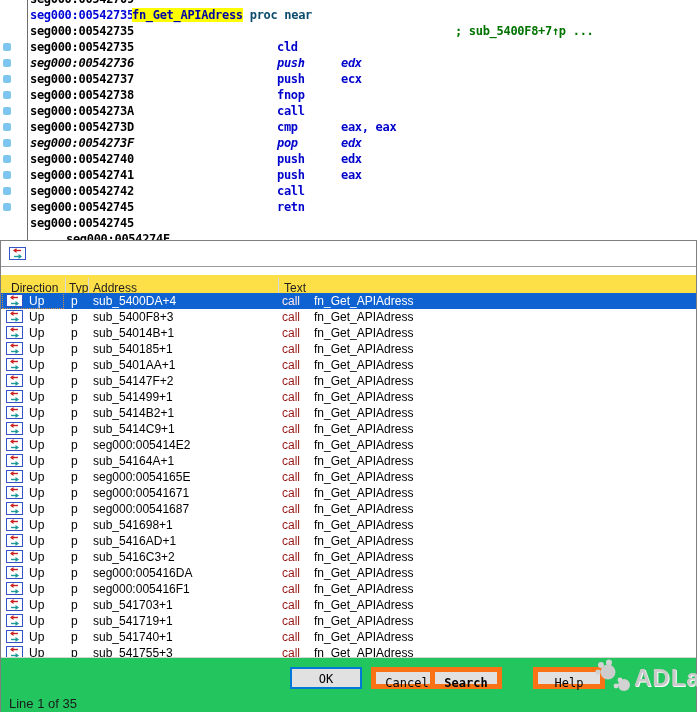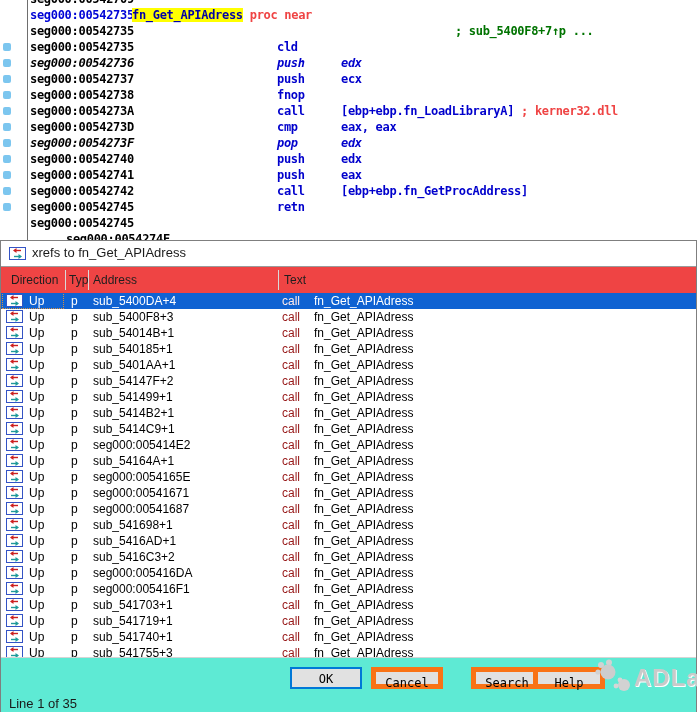--- a/index.html
+++ b/index.html
@@ -19,39 +19,39 @@
   }
   .dline{position:absolute;left:0;width:697px;height:16px;line-height:16px;white-space:pre;}
   .dline .dot{
     position:absolute;left:3px;top:4px;width:8px;height:8px;
     background:#7cc6ef;border-radius:2px;
   }
   .dline .addr{position:absolute;left:30px;color:#000000;}
   .dline .addr.blue{color:#0004d6;}
   .dline .namecol{position:absolute;left:132px;}
   .dline .hl{background:#ffff00;color:#0000a8;}
-  .dline .code{color:#ef4444;}
+  .dline .code{color:#0c4a6e;}
   .dline .mnem{position:absolute;left:277px;color:#0000cc;}
   .dline .ops{position:absolute;left:341px;color:#0000cc;}
   .dline .cmt{position:absolute;left:455px;color:#007300;}
   
   #xref-dialog{
     position:absolute;left:0;top:240px;width:695px;height:471px;
     background:#ffffff;border:1px solid #7f7f7f;
   }
   #dlg-titlebar{
     position:absolute;left:0;top:0;width:695px;height:25px;background:#ffffff;
     border-bottom:1px solid #9b9b9b;
   }
   #dlg-titlebar .ticon{position:absolute;left:8px;top:5px;}
   #dlg-title{
     position:absolute;left:31px;top:4px;font-size:13px;color:#1b1b1b;
   }
   #dlg-header{
-    position:absolute;left:0;top:26px;width:695px;height:26px;background:#ef4444;
+    position:absolute;left:0;top:34px;width:695px;height:26px;background:#fde047;
     border-bottom:1px solid #ededed;font-size:12px;color:#1f1f1f;
   }
   #dlg-header .hcell{position:absolute;top:6px;}
   #dlg-header .hsep{position:absolute;top:3px;width:1px;height:20px;background:#d9d9d9;}
   #xref-rows{
     position:absolute;left:0;top:52px;width:695px;height:364px;overflow:hidden;background:#ffffff;
   }
   .xrow{position:absolute;left:0;width:695px;height:16px;line-height:16px;font-size:12px;color:#000;}
   .xrow.sel{background:#0f62d2;color:#ffffff;}
   .xrow .ricon{position:absolute;left:5px;top:1px;}
@@ -59,21 +59,21 @@
   .xrow .c-typ{position:absolute;left:70px;}
   .xrow .c-addr{position:absolute;left:92px;}
   .xrow .c-call{position:absolute;left:281px;color:#961616;}
   .xrow.sel .c-call{color:#ffe9e9;}
   .xrow .c-tgt{position:absolute;left:313px;}
   .xrow .focusrect{
     position:absolute;left:2px;top:0px;width:60px;height:15px;
     outline:1px dotted #d89040;
   }
   #dlg-bottom{
-    position:absolute;left:0;top:416px;width:695px;height:55px;background:#5eead4;
+    position:absolute;left:0;top:416px;width:695px;height:55px;background:#22c55e;
     border-top:1px solid #d5d5d5;
   }
   .dbtn{
     position:absolute;top:9px;width:72px;height:22px;background:#e1e1e1;
     border:5px solid #f97316;font-family:"DejaVu Sans Mono",monospace;
     font-size:12px;color:#000;text-align:center;line-height:20px;box-sizing:border-box;
   }
   .dbtn.default{border:2px solid #0078d7;line-height:18px;}
   #status-line{
     position:absolute;left:8px;top:38px;font-size:13px;color:#1a1a1a;
@@ -91,43 +91,42 @@
 <div id="disasm">
   <div class="gutter-line"></div>
   <div id="disasm-lines">
       <div class="dline" style="top: -9px;"><span class="addr">seg000:00542709</span></div>
       <div class="dline" style="top: 7px;"><span class="addr blue">seg000:00542735</span><span class="namecol"><span class="hl">fn_Get_APIAdress</span><span class="code"> proc near</span></span></div>
       <div class="dline" style="top: 23px;"><span class="addr">seg000:00542735</span><span class="cmt">; sub_5400F8+7↑p ...</span></div>
       <div class="dline" style="top: 39px;"><span class="dot"></span><span class="addr">seg000:00542735</span><span class="mnem">cld</span></div>
       <div class="dline" style="top: 55px; font-style: italic;"><span class="dot"></span><span class="addr">seg000:00542736</span><span class="mnem">push</span><span class="ops">edx</span></div>
       <div class="dline" style="top: 71px;"><span class="dot"></span><span class="addr">seg000:00542737</span><span class="mnem">push</span><span class="ops">ecx</span></div>
       <div class="dline" style="top: 87px;"><span class="dot"></span><span class="addr">seg000:00542738</span><span class="mnem">fnop</span></div>
-      <div class="dline" style="top: 103px;"><span class="dot"></span><span class="addr">seg000:0054273A</span><span class="mnem">call</span><span class="ops">[ebp+ebp.fn_LoadLibraryA]<span class="code"> ; kerner32.dll</span></span></div>
+      <div class="dline" style="top: 103px;"><span class="dot"></span><span class="addr">seg000:0054273A</span><span class="mnem">call</span></div>
       <div class="dline" style="top: 119px;"><span class="dot"></span><span class="addr">seg000:0054273D</span><span class="mnem">cmp</span><span class="ops">eax, eax</span></div>
       <div class="dline" style="top: 135px; font-style: italic;"><span class="dot"></span><span class="addr">seg000:0054273F</span><span class="mnem">pop</span><span class="ops">edx</span></div>
       <div class="dline" style="top: 151px;"><span class="dot"></span><span class="addr">seg000:00542740</span><span class="mnem">push</span><span class="ops">edx</span></div>
       <div class="dline" style="top: 167px;"><span class="dot"></span><span class="addr">seg000:00542741</span><span class="mnem">push</span><span class="ops">eax</span></div>
-      <div class="dline" style="top: 183px;"><span class="dot"></span><span class="addr">seg000:00542742</span><span class="mnem">call</span><span class="ops">[ebp+ebp.fn_GetProcAddress]</span></div>
+      <div class="dline" style="top: 183px;"><span class="dot"></span><span class="addr">seg000:00542742</span><span class="mnem">call</span></div>
       <div class="dline" style="top: 199px;"><span class="dot"></span><span class="addr">seg000:00542745</span><span class="mnem">retn</span></div>
       <div class="dline" style="top: 215px;"><span class="addr">seg000:00542745</span></div>
       <div class="dline" style="top: 231px; margin-left: 36px;"><span class="addr">seg000:0054274E</span></div>
     </div>
 </div>
 
 <div id="xref-dialog">
 
   <div id="dlg-titlebar">
     <span class="ticon" id="title-icon-slot"><svg width="17" height="13" viewBox="0 0 17 13" xmlns="http://www.w3.org/2000/svg">
     <rect x="0.5" y="0.5" width="16" height="12" fill="#ffffff" stroke="#3453c4"></rect>
     <path d="M12 3.5 H5" stroke="#cc2020" stroke-width="1.4" fill="none"></path>
     <path d="M7.5 1 L4 3.5 L7.5 6 Z" fill="#cc2020"></path>
     <path d="M5 9.5 H12" stroke="#1f9a9a" stroke-width="1.4" fill="none"></path>
     <path d="M9.5 7 L13 9.5 L9.5 12 Z" fill="#1f9a9a"></path>
   </svg></span>
-    <span id="dlg-title">xrefs to fn_Get_APIAdress</span>
   </div>
 
   <div id="dlg-header">
     <span class="hcell" style="left:10px">Direction</span>
     <span class="hcell" style="left:68px">Typ</span>
     <span class="hcell" style="left:92px">Address</span>
     <span class="hcell" style="left:283px">Text</span>
     <span class="hsep" style="left:64px"></span>
     <span class="hsep" style="left:87px"></span>
     <span class="hsep" style="left:277px"></span>
@@ -456,21 +455,21 @@
         <span class="c-addr">sub_541755+3</span>
         <span class="c-call">call</span>
         <span class="c-tgt">fn_Get_APIAdress</span>
       </div>
     </div>
 
   <div id="dlg-bottom">
     <div id="dlg-buttons">
         <button class="dbtn default" style="left: 289px;">OK</button>
         <button class="dbtn" style="left: 370px;">Cancel</button>
-        <button class="dbtn" style="left: 470px;">Search</button>
+        <button class="dbtn" style="left: 429px; font-weight: bold;">Search</button>
         <button class="dbtn" style="left: 532px;">Help</button>
       </div>
     <div id="status-line">Line 1 of 35</div>
   </div>
 
 </div>
 
 <div id="watermark">
   <svg width="42" height="42" viewBox="0 0 42 42" xmlns="http://www.w3.org/2000/svg">
     <circle cx="7" cy="7" r="3" fill="#d2d2d2"></circle>

